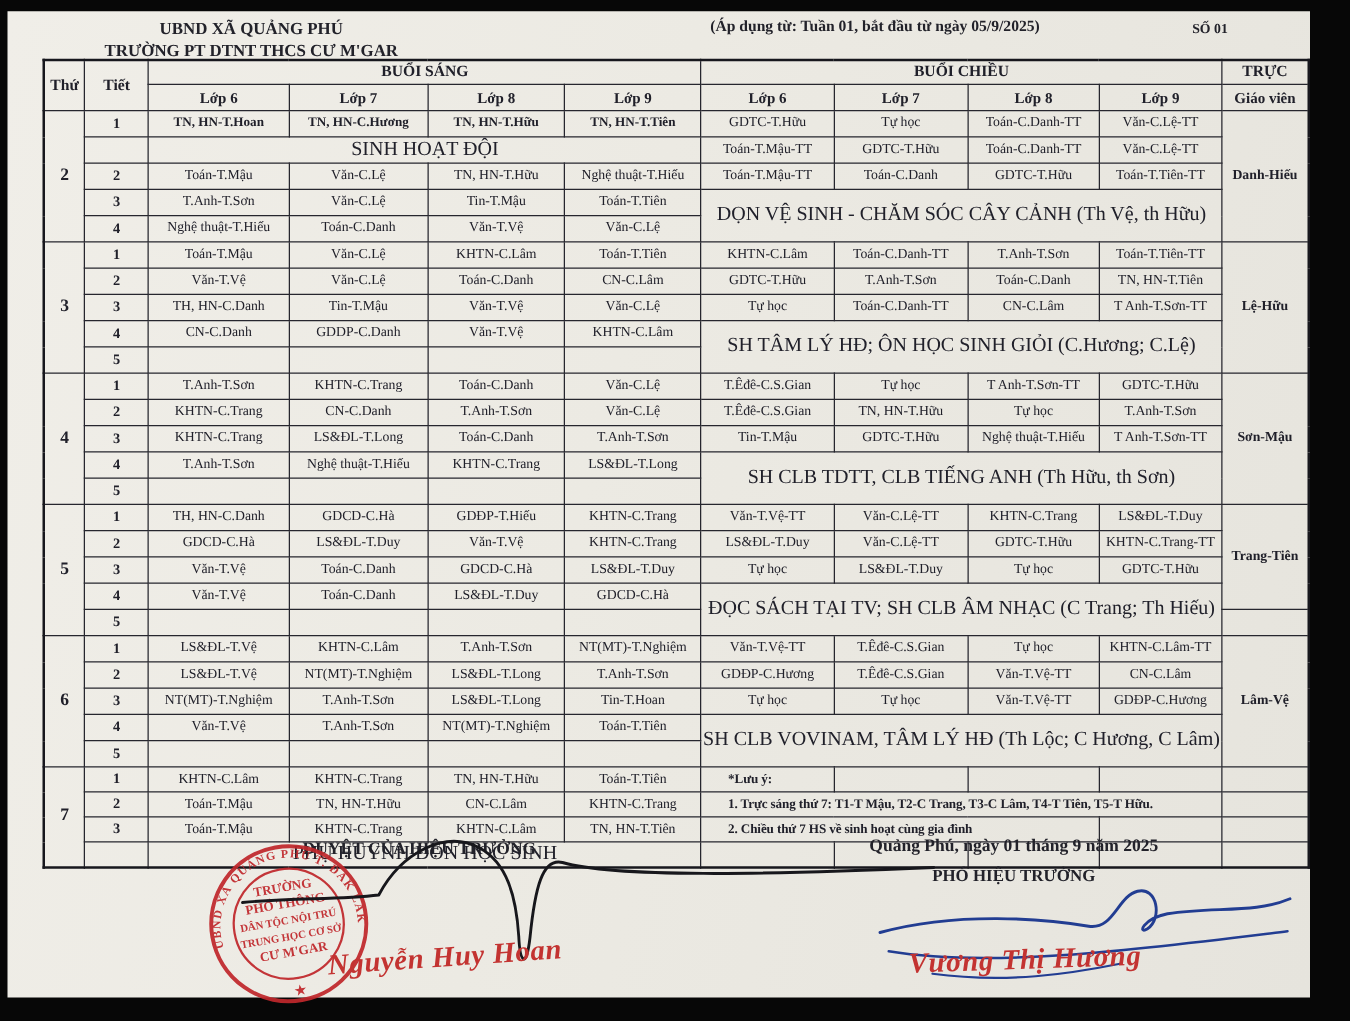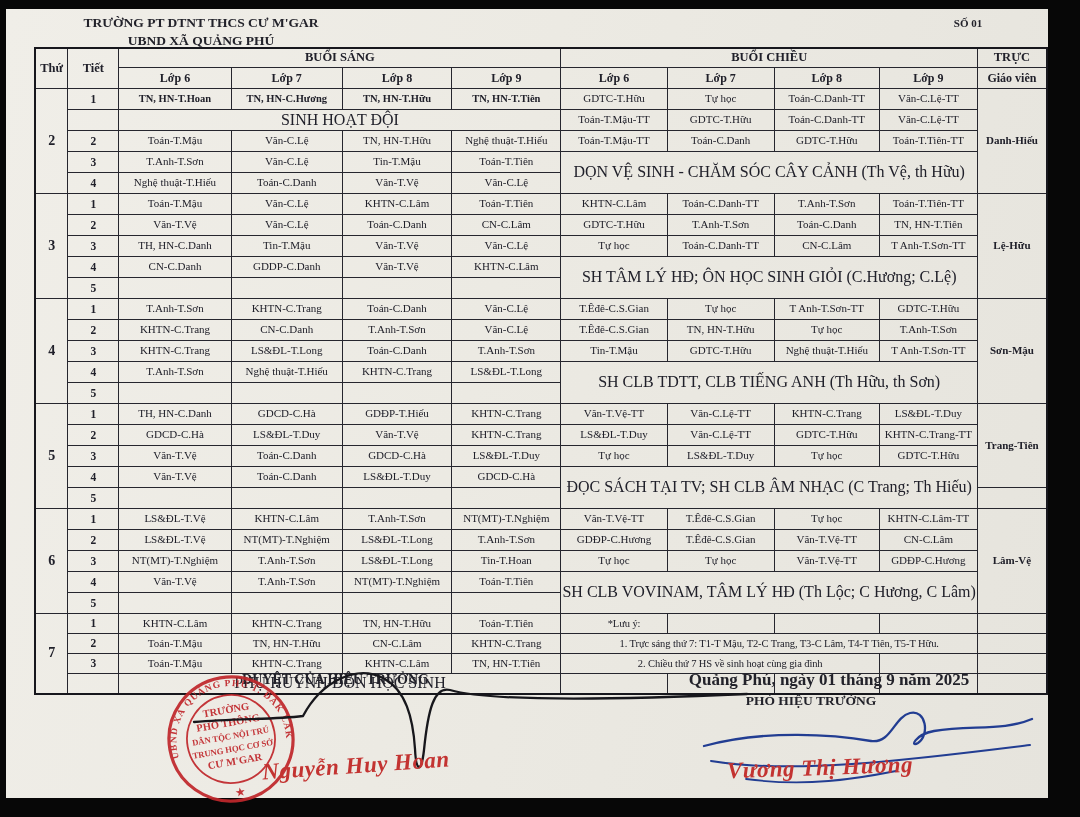--- a/index.html
+++ b/index.html
@@ -27,50 +27,51 @@
   .tt th,.tt td{
     border:1.5px solid #26262e;text-align:center;vertical-align:middle;
     padding:0 1px;overflow:hidden;white-space:nowrap;
     font-size:11px;color:#20202a;height:20px;line-height:1.05;
   }
   .tt thead th{font-weight:bold;font-size:12.5px;height:18px;}
   .tt thead tr.h2 th{font-size:12px;height:20px;text-align:center;}
   td.day{font-weight:bold;font-size:14px;}
   td.tiet{font-weight:bold;font-size:11.5px;}
   td.act{font-weight:normal;font-size:16px;}
-  td.note{font-weight:normal;text-align:center;padding-left:21px;font-size:10.5px;letter-spacing:-0.1px;}
+  td.note{font-weight:bold;text-align:left;padding-left:21px;font-size:10.5px;letter-spacing:-0.1px;}
   td.truc{font-weight:bold;font-size:11px;}
   td.b{font-weight:bold;font-size:10.5px;}
   tr.compact td{height:19px;}
   
   .sig-heading-left{position:absolute;left:222px;top:663px;width:215px;text-align:center;
        font-weight:bold;font-size:14px;z-index:2;}
-  .place-date{position:absolute;left:608px;top:661px;width:430px;text-align:center;
-       font-weight:600;font-size:17px;}
+  .place-date{position:absolute;left:590px;top:661px;width:430px;text-align:center;
+       font-weight:600;font-size:14px;}
   .sig-heading-right{position:absolute;left:590px;top:684px;width:430px;text-align:center;
        font-weight:bold;font-size:13.5px;}
   .stamp{position:absolute;left:150px;top:655px;width:150px;height:150px;
        transform:rotate(-10deg);opacity:.93;z-index:3;}
   .sig-black{position:absolute;left:185px;top:645px;width:580px;height:145px;z-index:4;}
   .sig-blue{position:absolute;left:680px;top:692px;width:350px;height:90px;z-index:4;}
   .signer-name{font-style:italic;font-weight:bold;color:#c33331;font-size:23px;
        text-align:center;position:absolute;z-index:5;letter-spacing:.5px;}
   .name-left{left:240px;top:744px;width:220px;transform:rotate(-4deg);}
   .name-right{left:684px;top:746px;width:260px;transform:rotate(-2deg);}
 </style>
 </head>
 <body>
 
 <div class="paper">
 
   <div class="org">
+    <div>UBND XÃ QUẢNG PHÚ</div>
     <div>TRƯỜNG PT DTNT THCS CƯ M'GAR</div>
-    <div>UBND XÃ QUẢNG PHÚ</div>
   </div>
   <div class="title-block">
+    <div class="doc-subtitle">(Áp dụng từ: Tuần 01, bắt đầu từ ngày 05/9/2025)</div>
   </div>
   <div class="doc-number">SỐ 01</div>
 
   <table class="tt">
     <colgroup>
       <col style="width:33px">
         <col style="width:52px">
       <col style="width:113px">
         <col style="width:112px">
         <col style="width:110px">

